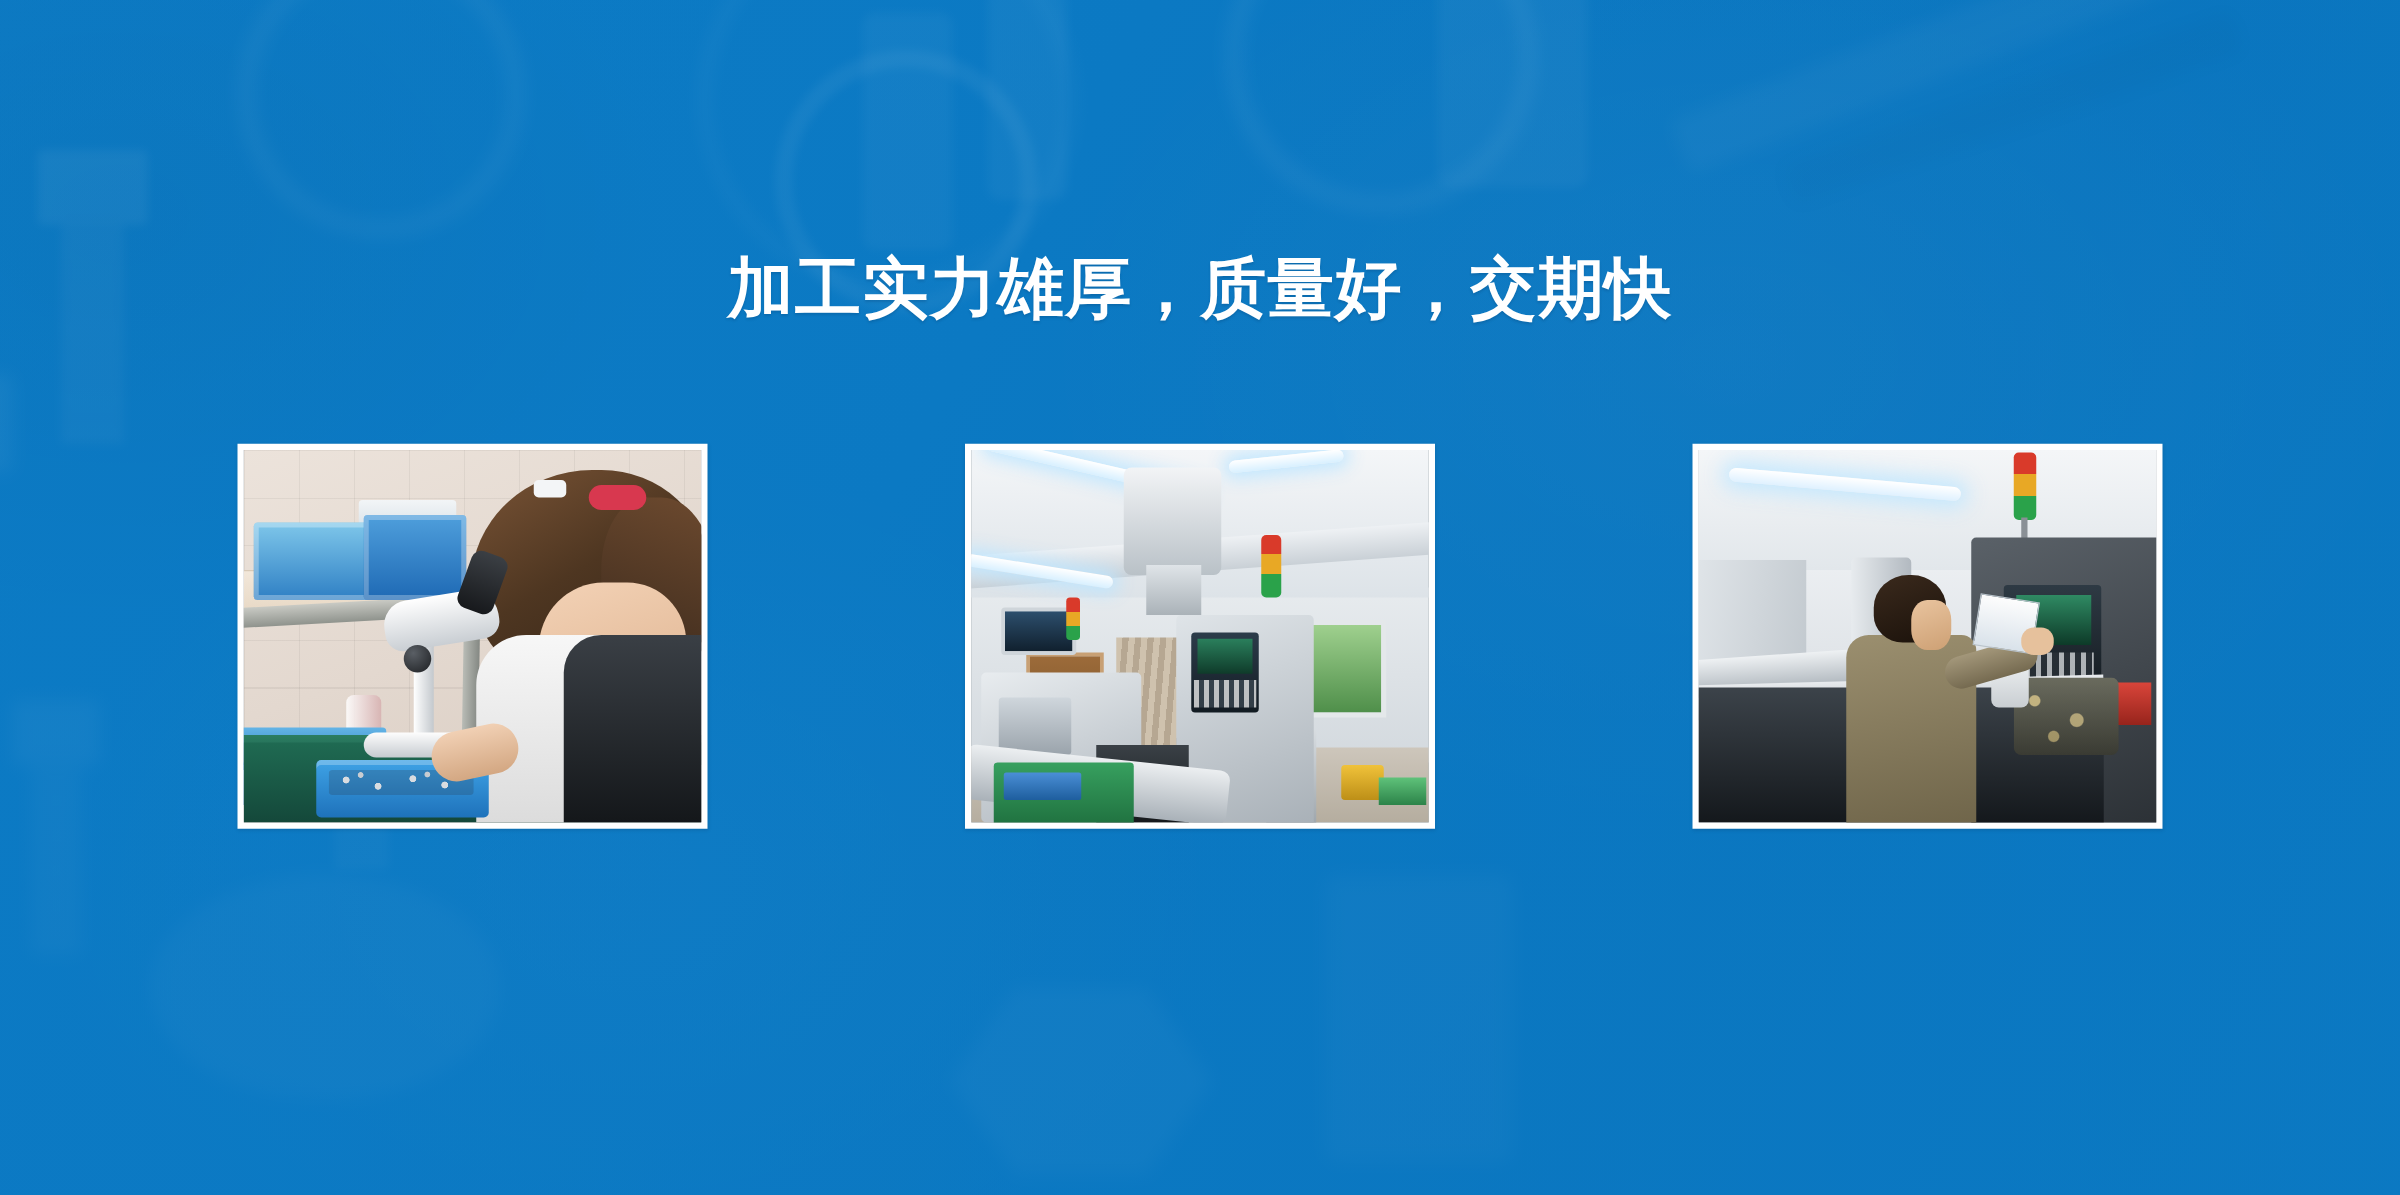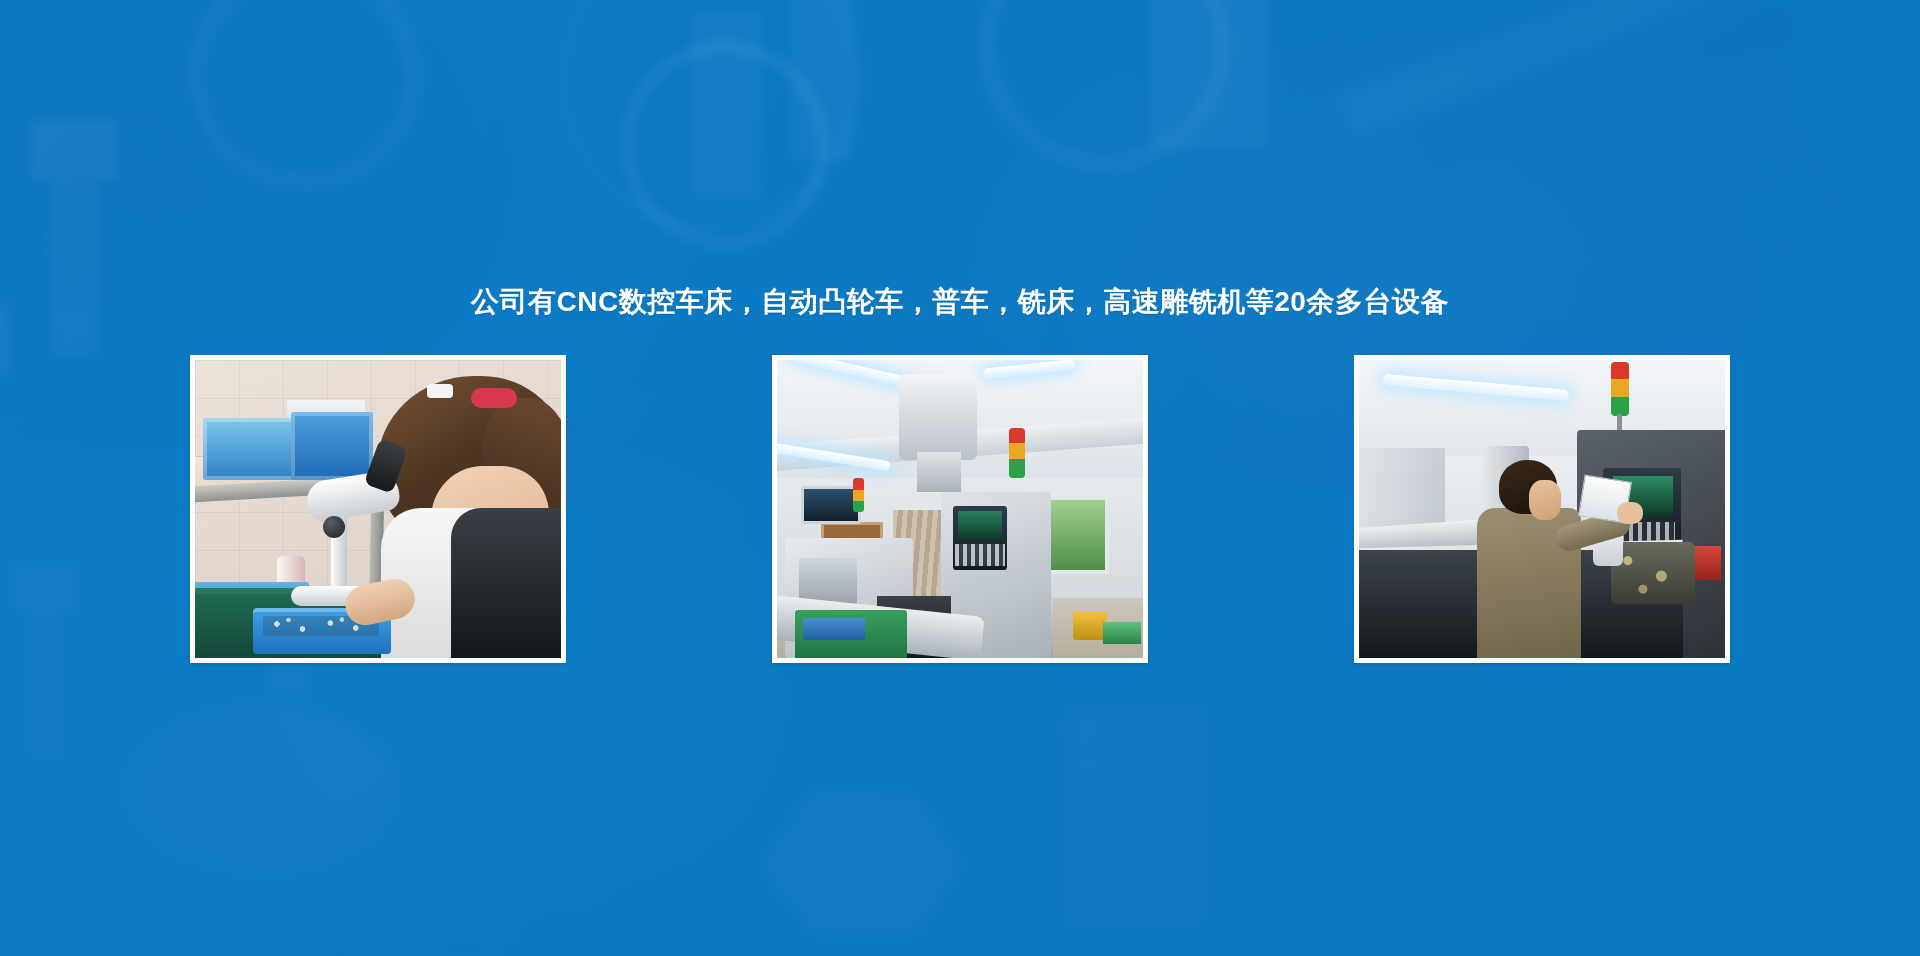--- a/index.html
+++ b/index.html
@@ -368,22 +368,22 @@
   </div>
   <div class="ghost blur-c">
     
   </div>
 
   <div class="bg-veil"></div>
 </div>
 
 <div class="content">
 
-
-  <p class="subhead">公司有CNC数控车床，自动凸轮车，普车，铣床，高速雕铣机等20余多台设备</p>
+  <h1 class="headline">加工实力雄厚，质量好，交期快</h1>
+
 
   <div class="gallery">
 
     <figure class="photo" style="background: rgb(255, 255, 255);">
       <div class="photo-inner p1">
         <div class="pe wall"></div>
         <div class="pe tilestrip"></div>
         <div class="pe floral" style="left:96px;"></div>
         <div class="pe floral" style="left:158px;"></div>
         <div class="pe floral" style="left:220px;"></div>

